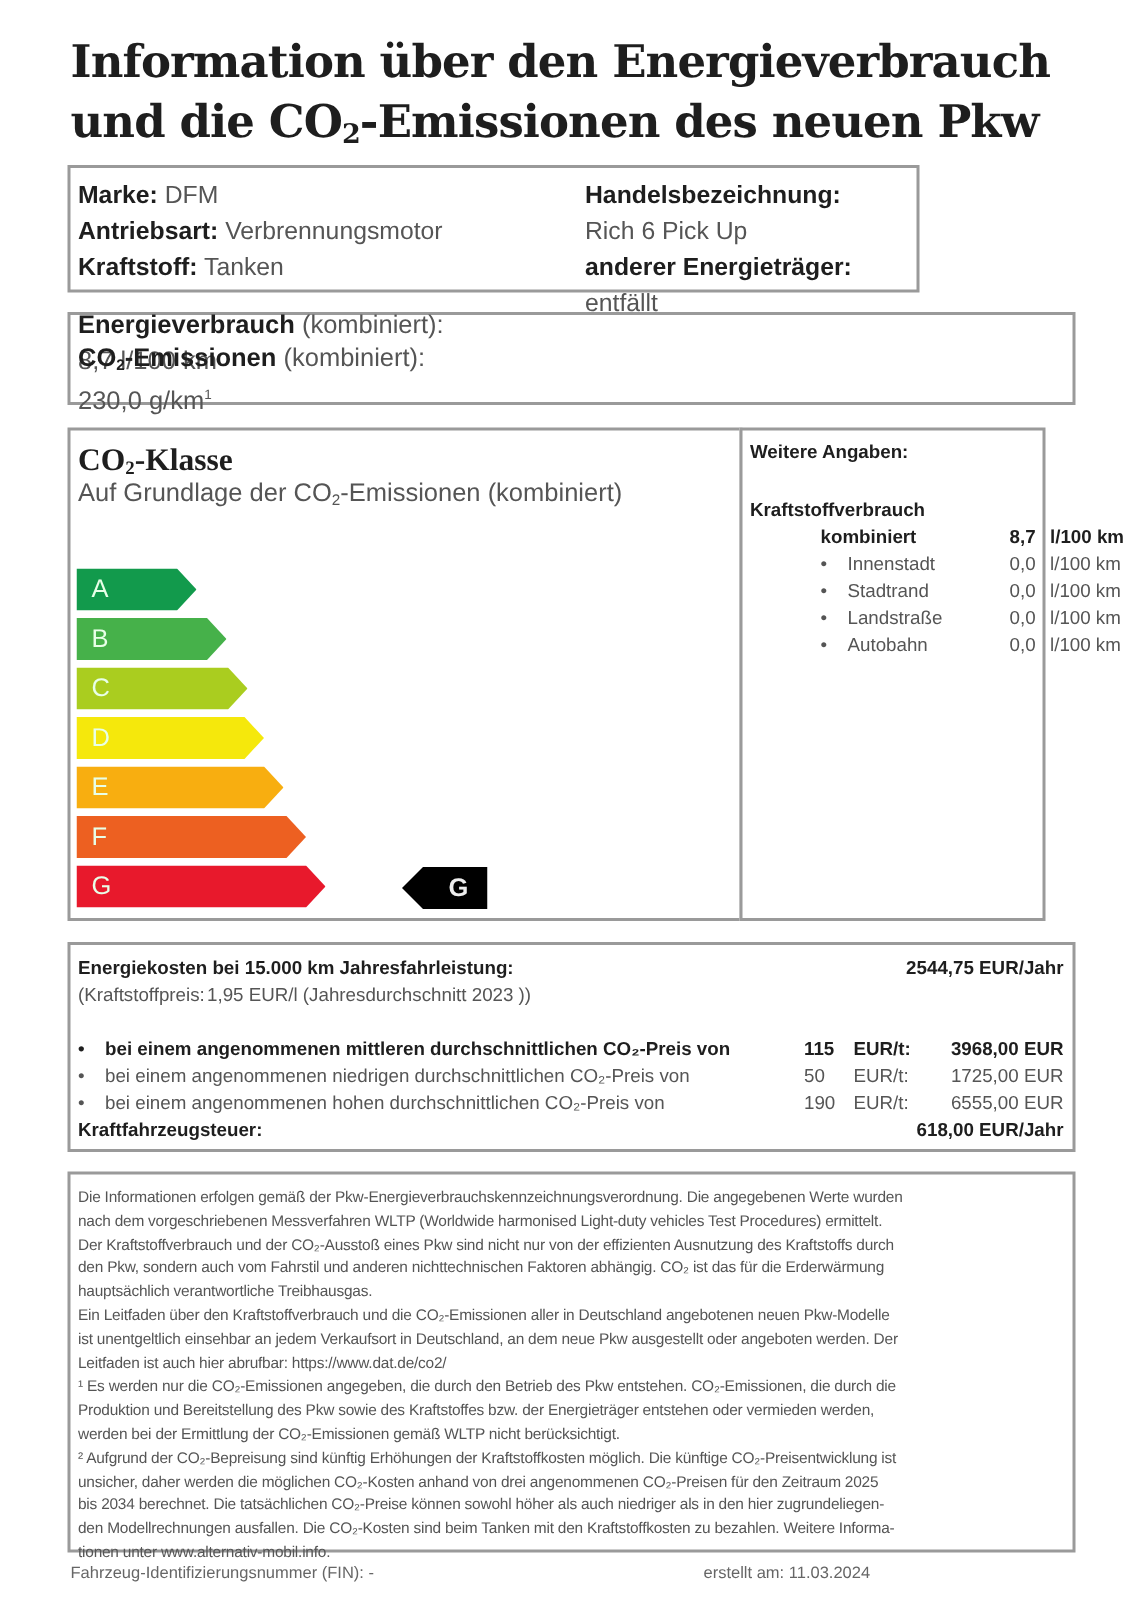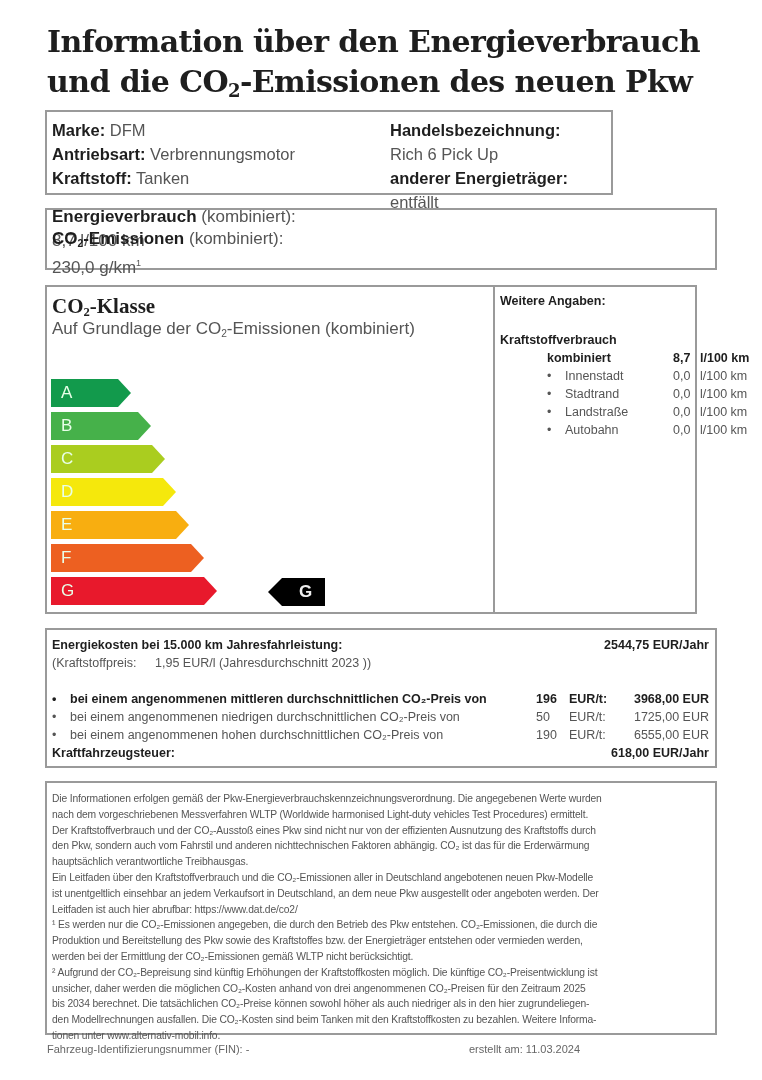--- a/index.html
+++ b/index.html
@@ -56,21 +56,21 @@
 
     
     #box-costs { left: 45px; top: 628px; width: 672px; height: 140px; }
     .krow { position: absolute; left: 5px; right: 6px; height: 18px; font-size: 12.5px; line-height: 18px; color: #555; }
     .krow.bold { font-weight: bold; color: #1e1e1e; }
     .krow .r { position: absolute; right: 0; top: 0; }
     .krow .bullet { position: absolute; left: 0; }
     .krow .txt { position: absolute; left: 18px; }
     .krow .price { position: absolute; left: 484px; }
     .krow .unit { position: absolute; left: 517px; }
-    .krow .mid { position: absolute; left: 103px; }
+    .krow .mid { position: absolute; left: 86px; }
 
     
     #box-legal { left: 45px; top: 781px; width: 672px; height: 254px; }
     .legal { position: absolute; left: 5px; top: 8px; right: 6px; font-size: 10.3px; line-height: 15.8px; color: #555; letter-spacing: -0.15px; }
     .legal p { white-space: nowrap; }
 
     .footer { position: absolute; top: 1043px; font-size: 11px; color: #666; }
     #footer-fin { left: 47px; }
     #footer-date { left: 469px; }
   </style>
@@ -202,21 +202,21 @@
     <span>Energiekosten bei 15.000 km Jahresfahrleistung:</span>
     <span class="r">2544,75 EUR/Jahr</span>
   </div>
   <div class="krow" style="top:24px">
     <span>(Kraftstoffpreis:</span>
     <span class="mid">1,95 EUR/l (Jahresdurchschnitt  2023 ))</span>
   </div>
   <div class="krow bold" style="top:60px">
     <span class="bullet">•</span>
     <span class="txt">bei einem angenommenen mittleren durchschnittlichen CO₂-Preis von</span>
-    <span class="price">196</span>
+    <span class="price">115</span>
     <span class="unit">EUR/t:</span>
     <span class="r">3968,00 EUR</span>
   </div>
   <div class="krow" style="top:78px">
     <span class="bullet">•</span>
     <span class="txt">bei einem angenommenen niedrigen durchschnittlichen CO₂-Preis von</span>
     <span class="price">50</span>
     <span class="unit">EUR/t:</span>
     <span class="r">1725,00 EUR</span>
   </div>

